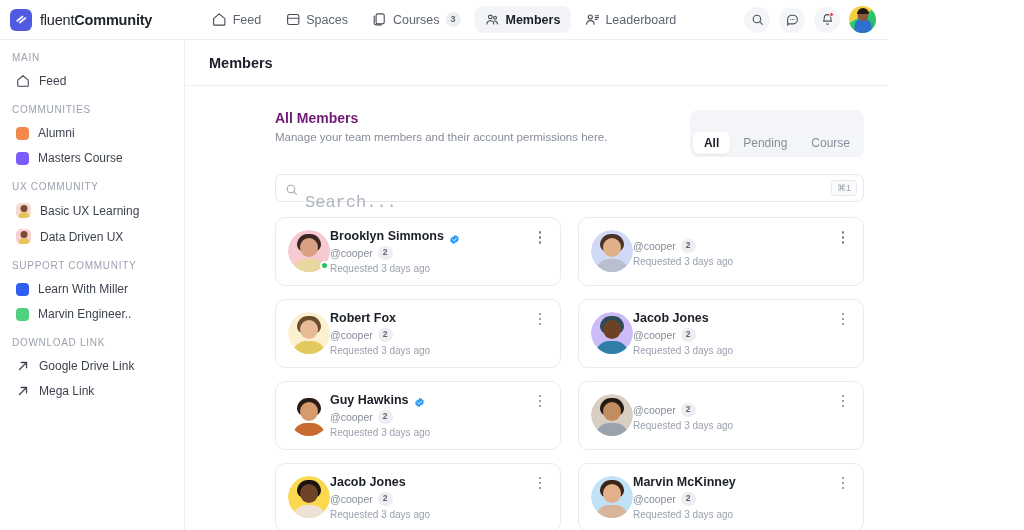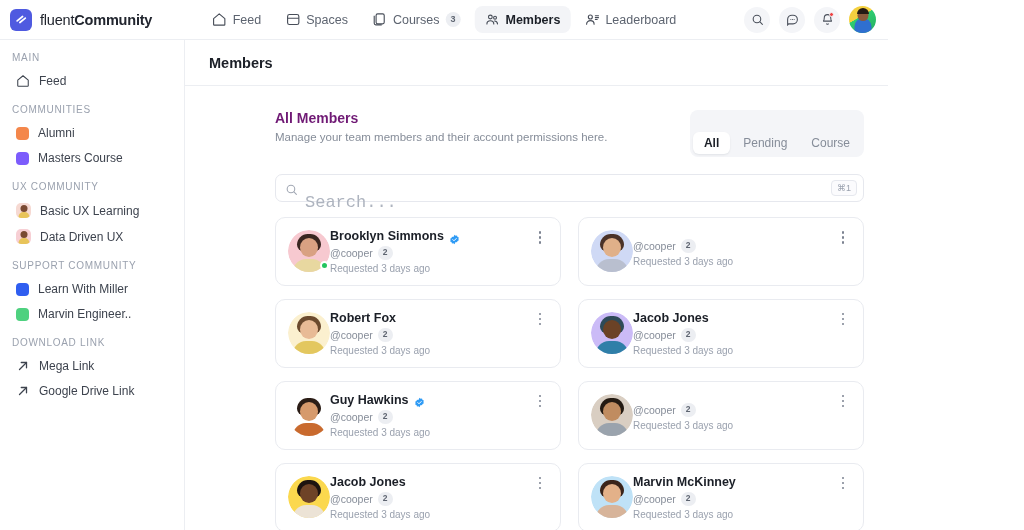--- a/index.html
+++ b/index.html
@@ -365,30 +365,30 @@
       </div>
 
       <div class="side-section">DOWNLOAD LINK</div>
       <div class="side-item">
         <span class="side-ico">
           <svg viewBox="0 0 24 24" fill="none" stroke="currentColor" stroke-width="2.2" stroke-linecap="round" stroke-linejoin="round">
               <path d="M6 18 18 6"></path>
               <path d="M9 6h9v9"></path>
             </svg>
         </span>
-        <span>Mega Link</span>
+        <span>Google Drive Link</span>
       </div>
       <div class="side-item">
         <span class="side-ico">
           <svg viewBox="0 0 24 24" fill="none" stroke="currentColor" stroke-width="2.2" stroke-linecap="round" stroke-linejoin="round">
               <path d="M6 18 18 6"></path>
               <path d="M9 6h9v9"></path>
             </svg>
         </span>
-        <span>Google Drive Link</span>
+        <span>Mega Link</span>
       </div>
     </div>
 
     <div class="main">
       <div class="main-head">
         <div class="main-title">Members</div>
       </div>
 
       <div class="content">
         <div class="sec-head">

